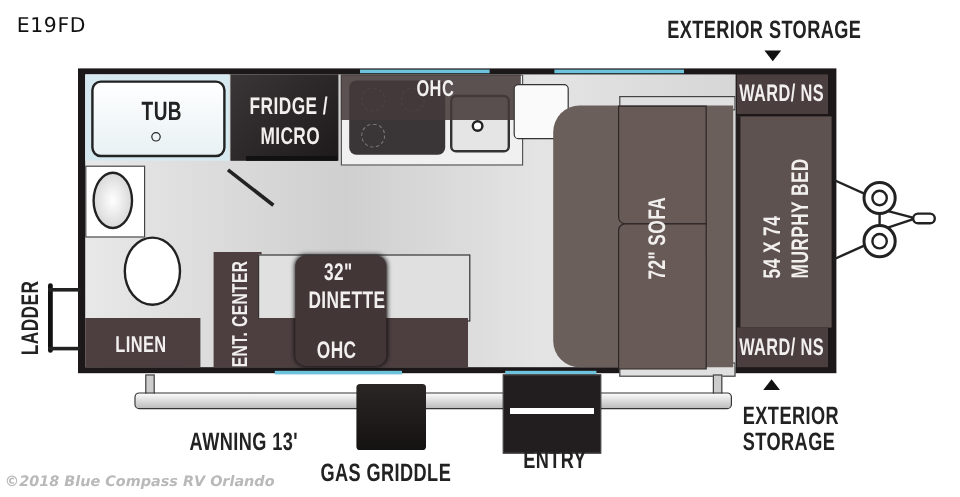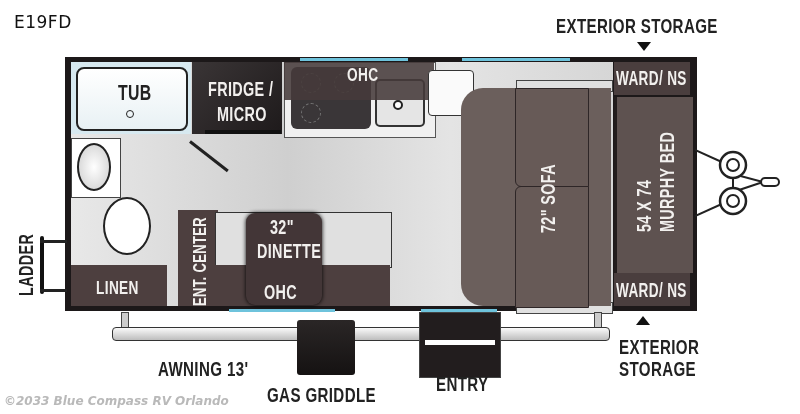--- a/index.html
+++ b/index.html
@@ -145,13 +145,13 @@
 <div class="abs lbl" style="left:267px;top:383px;font-size:21px;">GAS GRIDDLE</div>
 
 <div class="abs entry"></div>
 <div class="abs entry-bar"></div>
 <div class="abs lbl" style="left:436px;top:372px;font-size:21px;">ENTRY</div>
 
 <div class="abs tri-up" style="left:636px;top:316px;"></div>
 <div class="abs lbl" style="left:619px;top:335px;font-size:21px;">EXTERIOR</div>
 <div class="abs lbl" style="left:619px;top:357px;font-size:21px;">STORAGE</div>
 
-<div class="abs wm">©2033 Blue Compass RV Orlando</div>
+<div class="abs wm">©2018 Blue Compass RV Orlando</div>
 
 </body></html>

